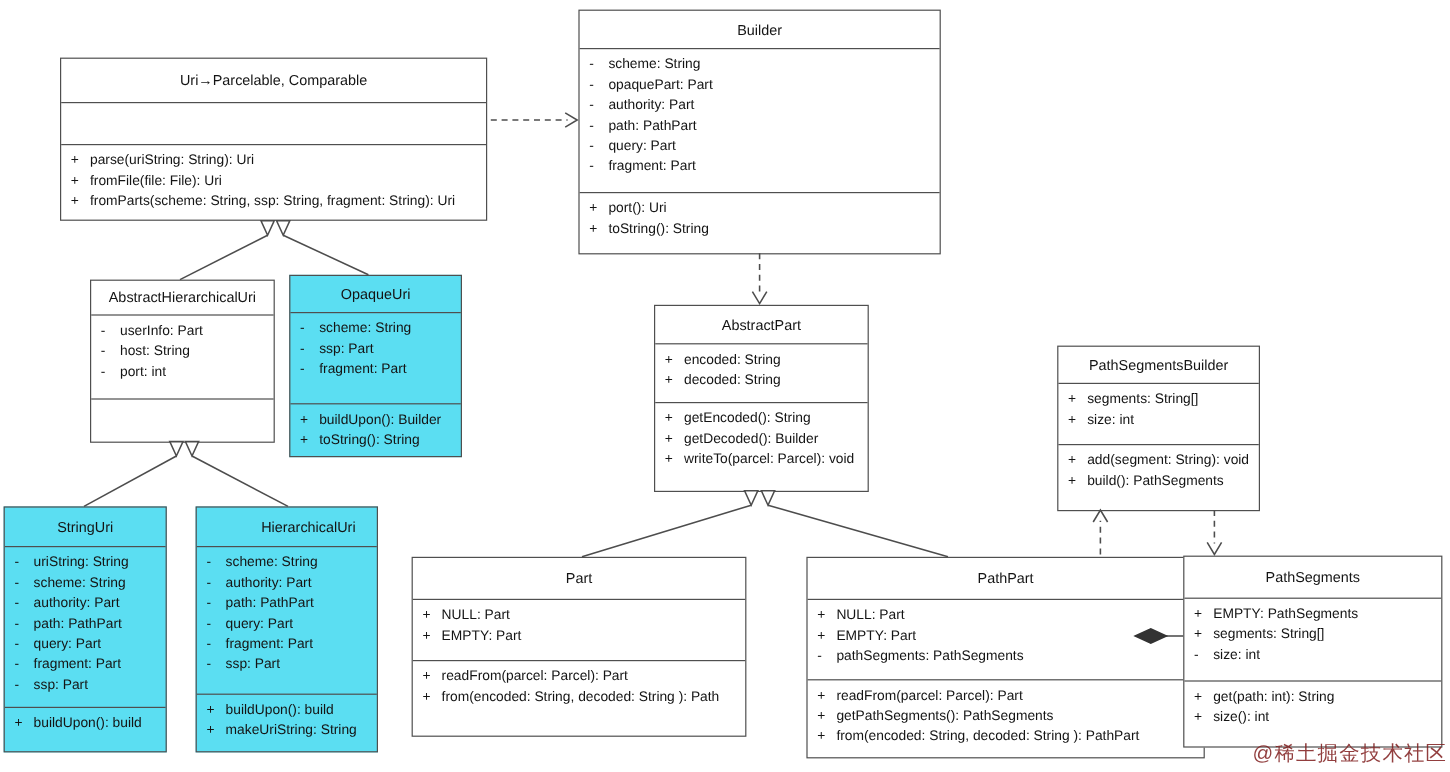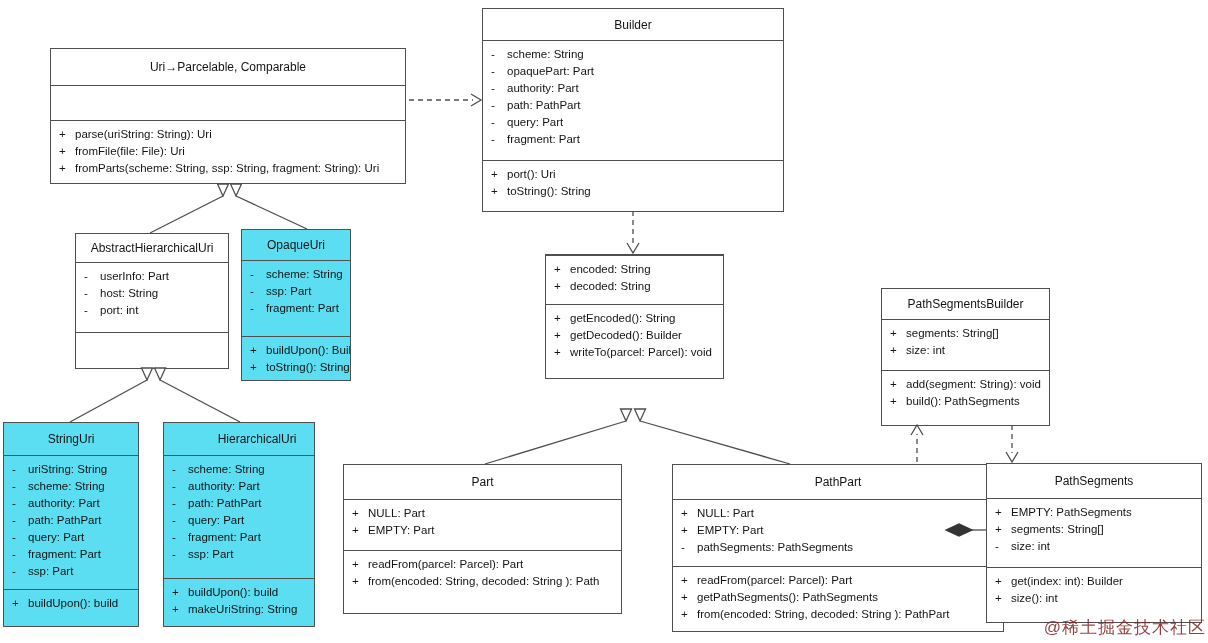--- a/index.html
+++ b/index.html
@@ -106,21 +106,21 @@
             <span class="vis">-</span>
             <span class="txt">host: String</span>
           </div>
           <div class="member">
             <span class="vis">-</span>
             <span class="txt">port: int</span>
           </div>
         </div>
     <div class="uml-methods" style="height: 36px;"></div>
   </div>
-      <div class="uml-class highlight" style="left: 241px; top: 229px; width: 110px;">
+      <div class="uml-class highlight" style="left: 241px; top: 229px; width: 144px;">
     <div class="uml-title" style="height: 30px;">OpaqueUri</div>
     <div class="uml-attrs" style="height: 76px;">
           <div class="member">
             <span class="vis">-</span>
             <span class="txt">scheme: String</span>
           </div>
           <div class="member">
             <span class="vis">-</span>
             <span class="txt">ssp: Part</span>
           </div>
@@ -134,20 +134,21 @@
             <span class="vis">+</span>
             <span class="txt">buildUpon(): Builder</span>
           </div>
           <div class="member">
             <span class="vis">+</span>
             <span class="txt">toString(): String</span>
           </div>
         </div>
   </div>
       <div class="uml-class" style="left: 545px; top: 254px; width: 179px;">
+    <div class="uml-title" style="height: 31px;">AbstractPart</div>
     <div class="uml-attrs" style="height: 49px;">
           <div class="member">
             <span class="vis">+</span>
             <span class="txt">encoded: String</span>
           </div>
           <div class="member">
             <span class="vis">+</span>
             <span class="txt">decoded: String</span>
           </div>
         </div>
@@ -333,21 +334,21 @@
             <span class="txt">segments: String[]</span>
           </div>
           <div class="member">
             <span class="vis">-</span>
             <span class="txt">size: int</span>
           </div>
         </div>
     <div class="uml-methods" style="height: 55px;">
           <div class="member">
             <span class="vis">+</span>
-            <span class="txt">get(index: int): Builder</span>
+            <span class="txt">get(path: int): String</span>
           </div>
           <div class="member">
             <span class="vis">+</span>
             <span class="txt">size(): int</span>
           </div>
         </div>
   </div>
     </div>
 
   <svg id="connectors" width="1208" height="643" viewBox="0 0 1208 643">

